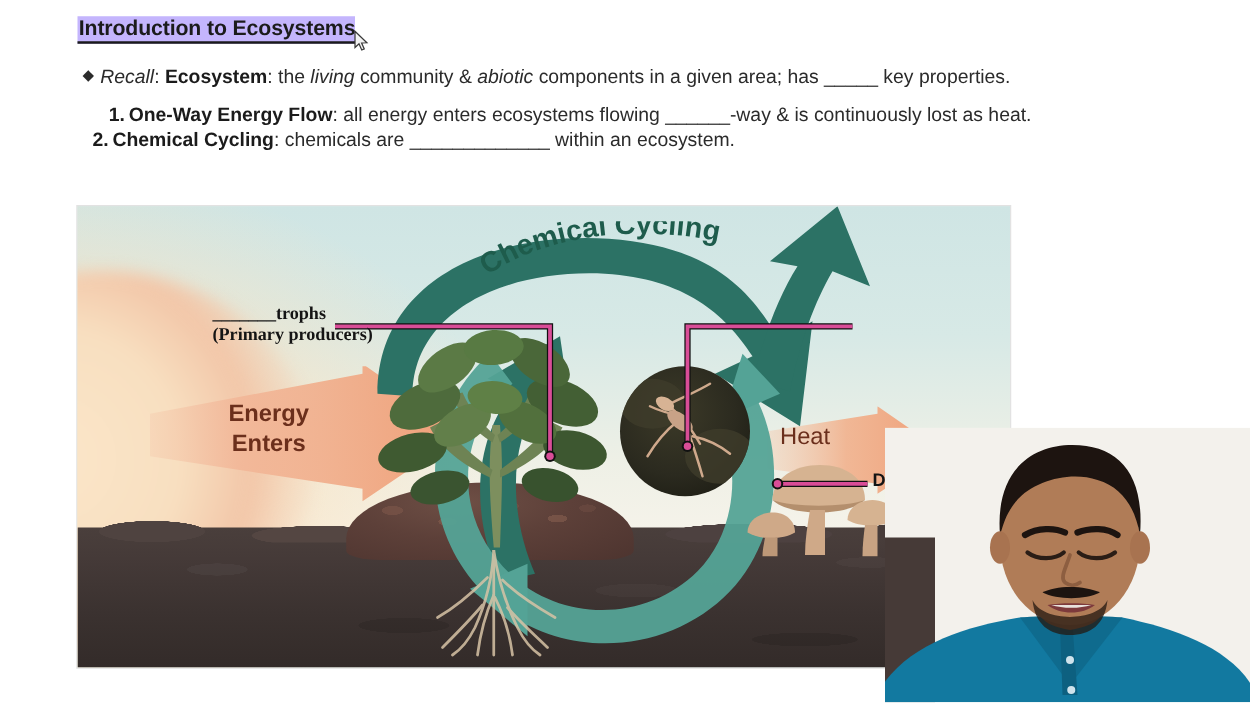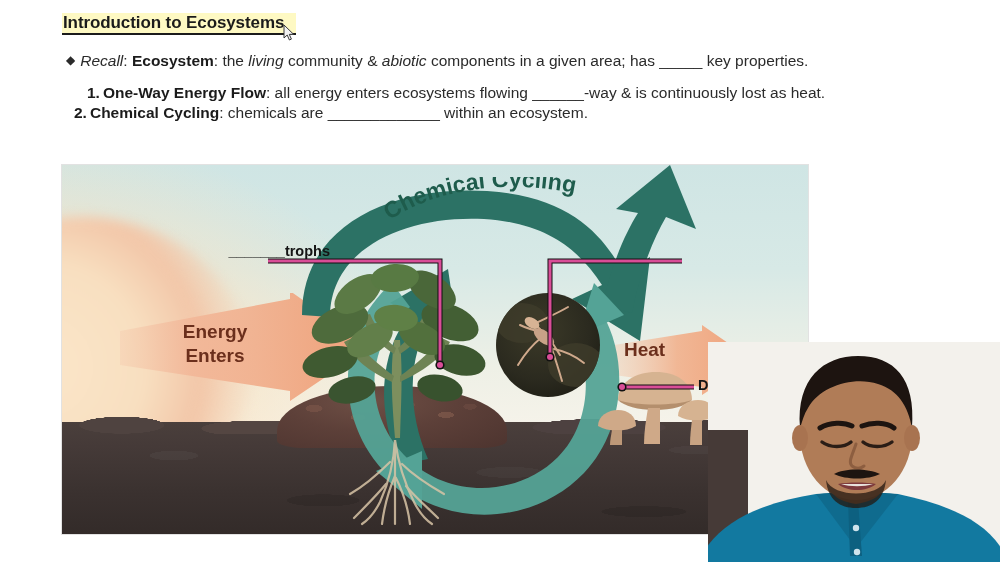--- a/index.html
+++ b/index.html
@@ -21,23 +21,23 @@
     position: absolute;
     left: 62px;
     top: 13px;
   }
   .slide-title {
     display: inline-block;
     font-size: 17px;
     font-weight: bold;
     letter-spacing: -0.1px;
     color: #1b1b1b;
-    background: #fef9c3;
+    background: #c4b5fd;
     border-bottom: 2px solid #1b1b1b;
-    padding: 0 12px 1px 1px;
+    padding: 0 0 1px 1px;
     line-height: 19px;
   }
   .cursor {
     position: absolute;
     left: 283px;
     top: 24px;
     width: 12px;
     height: 18px;
   }
 
@@ -192,21 +192,21 @@
     color: #6b2f1c;
     line-height: 24px;
     text-align: center;
     width: 110px;
   }
   .heat-label {
     position: absolute;
     left: 562px;
     top: 174px;
     font-size: 19px;
-    font-weight: bold;
+    font-weight: normal;
     color: #6b2f1c;
   }
 
   
   .cycle-svg {
     position: absolute;
     left: 210px;
     top: 0px;
     width: 450px;
     height: 369px;
@@ -266,21 +266,21 @@
   .leaders { position: absolute; inset: 0; }
 
   .fig-label {
     position: absolute;
     font-size: 14.5px;
     font-weight: bold;
     color: #141414;
     line-height: 17px;
     white-space: nowrap;
   }
-  .lbl-auto { left: 108px; top: 78px; text-align: right; width: 160px; }
+  .lbl-auto { left: 108px; top: 78px; text-align: left; width: 160px; font-family: Liberation Serif, serif; }
   .lbl-hetero { left: 626px; top: 86px; }
   .lbl-decomp { left: 636px; top: 212px; }
 
   
   .webcam {
     position: absolute;
     right: 0;
     bottom: 0;
     width: 292px;
     height: 220px;
@@ -484,20 +484,21 @@
     </g>
     <g stroke="#d94d97" stroke-width="3" fill="none">
       <path d="M632 222 L 560 222"></path>
     </g>
     <circle cx="560" cy="222" r="4.6" fill="#111"></circle>
     <circle cx="560" cy="222" r="3" fill="#d94d97"></circle>
   </svg>
 
   <div class="fig-label lbl-auto">
     <div>_______trophs</div>
+    <div>(Primary producers)</div>
   </div>
   <div class="fig-label lbl-decomp">Decompos</div>
 
 </div>
 
 <div class="webcam">
   <svg viewBox="0 0 292 220" width="292" height="220">
     <defs>
       <clipPath id="wcclip">
           <rect x="0" y="0" width="292" height="220"></rect>

